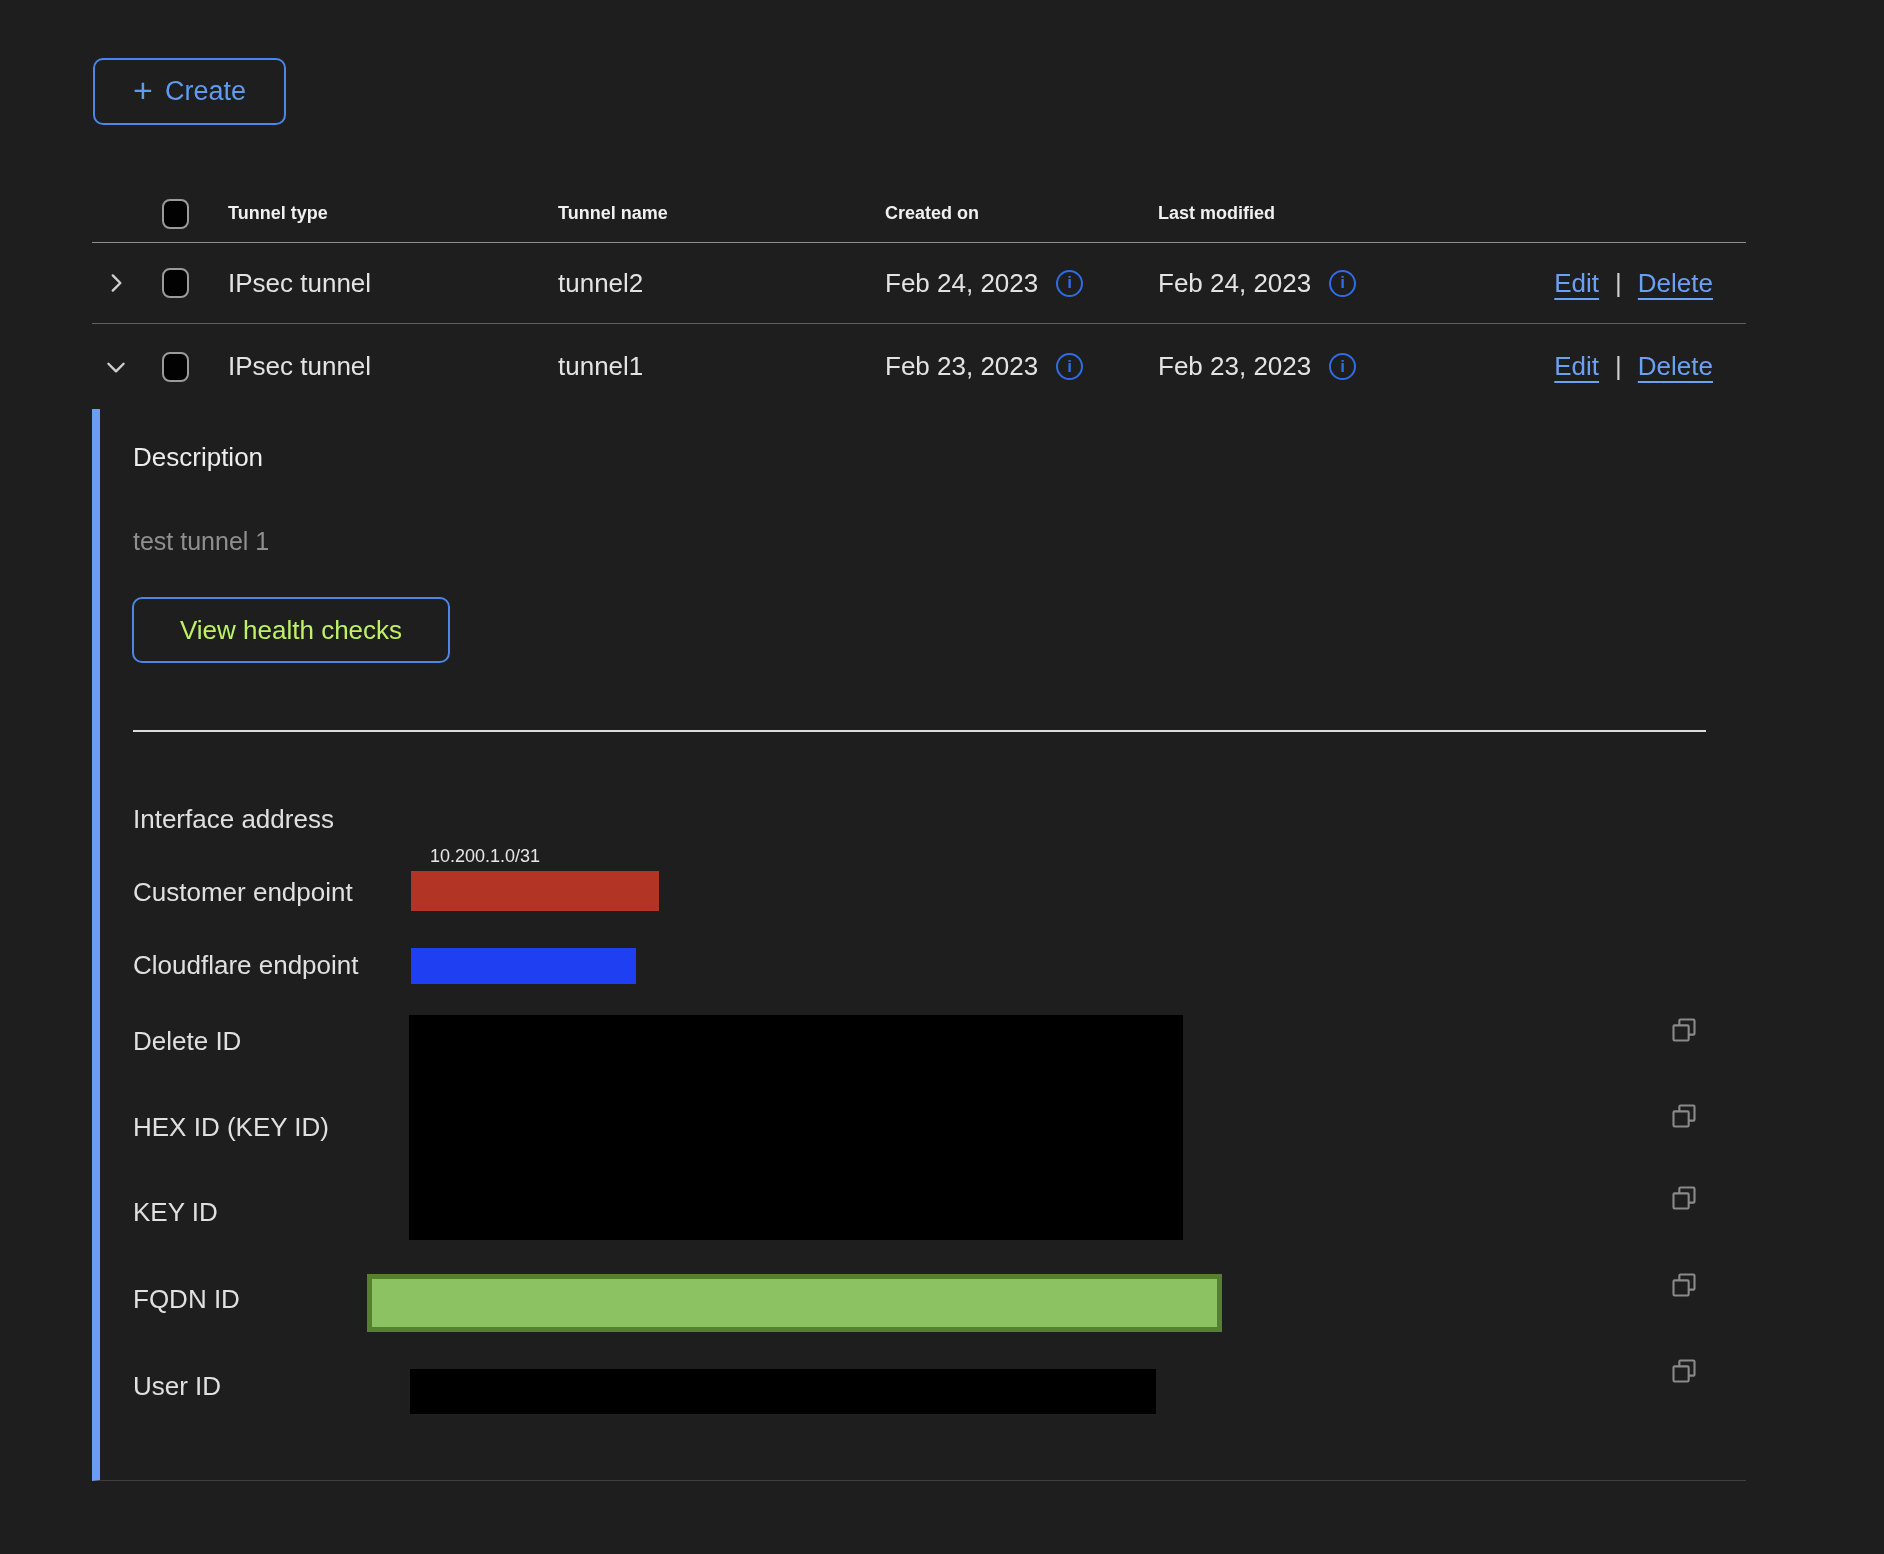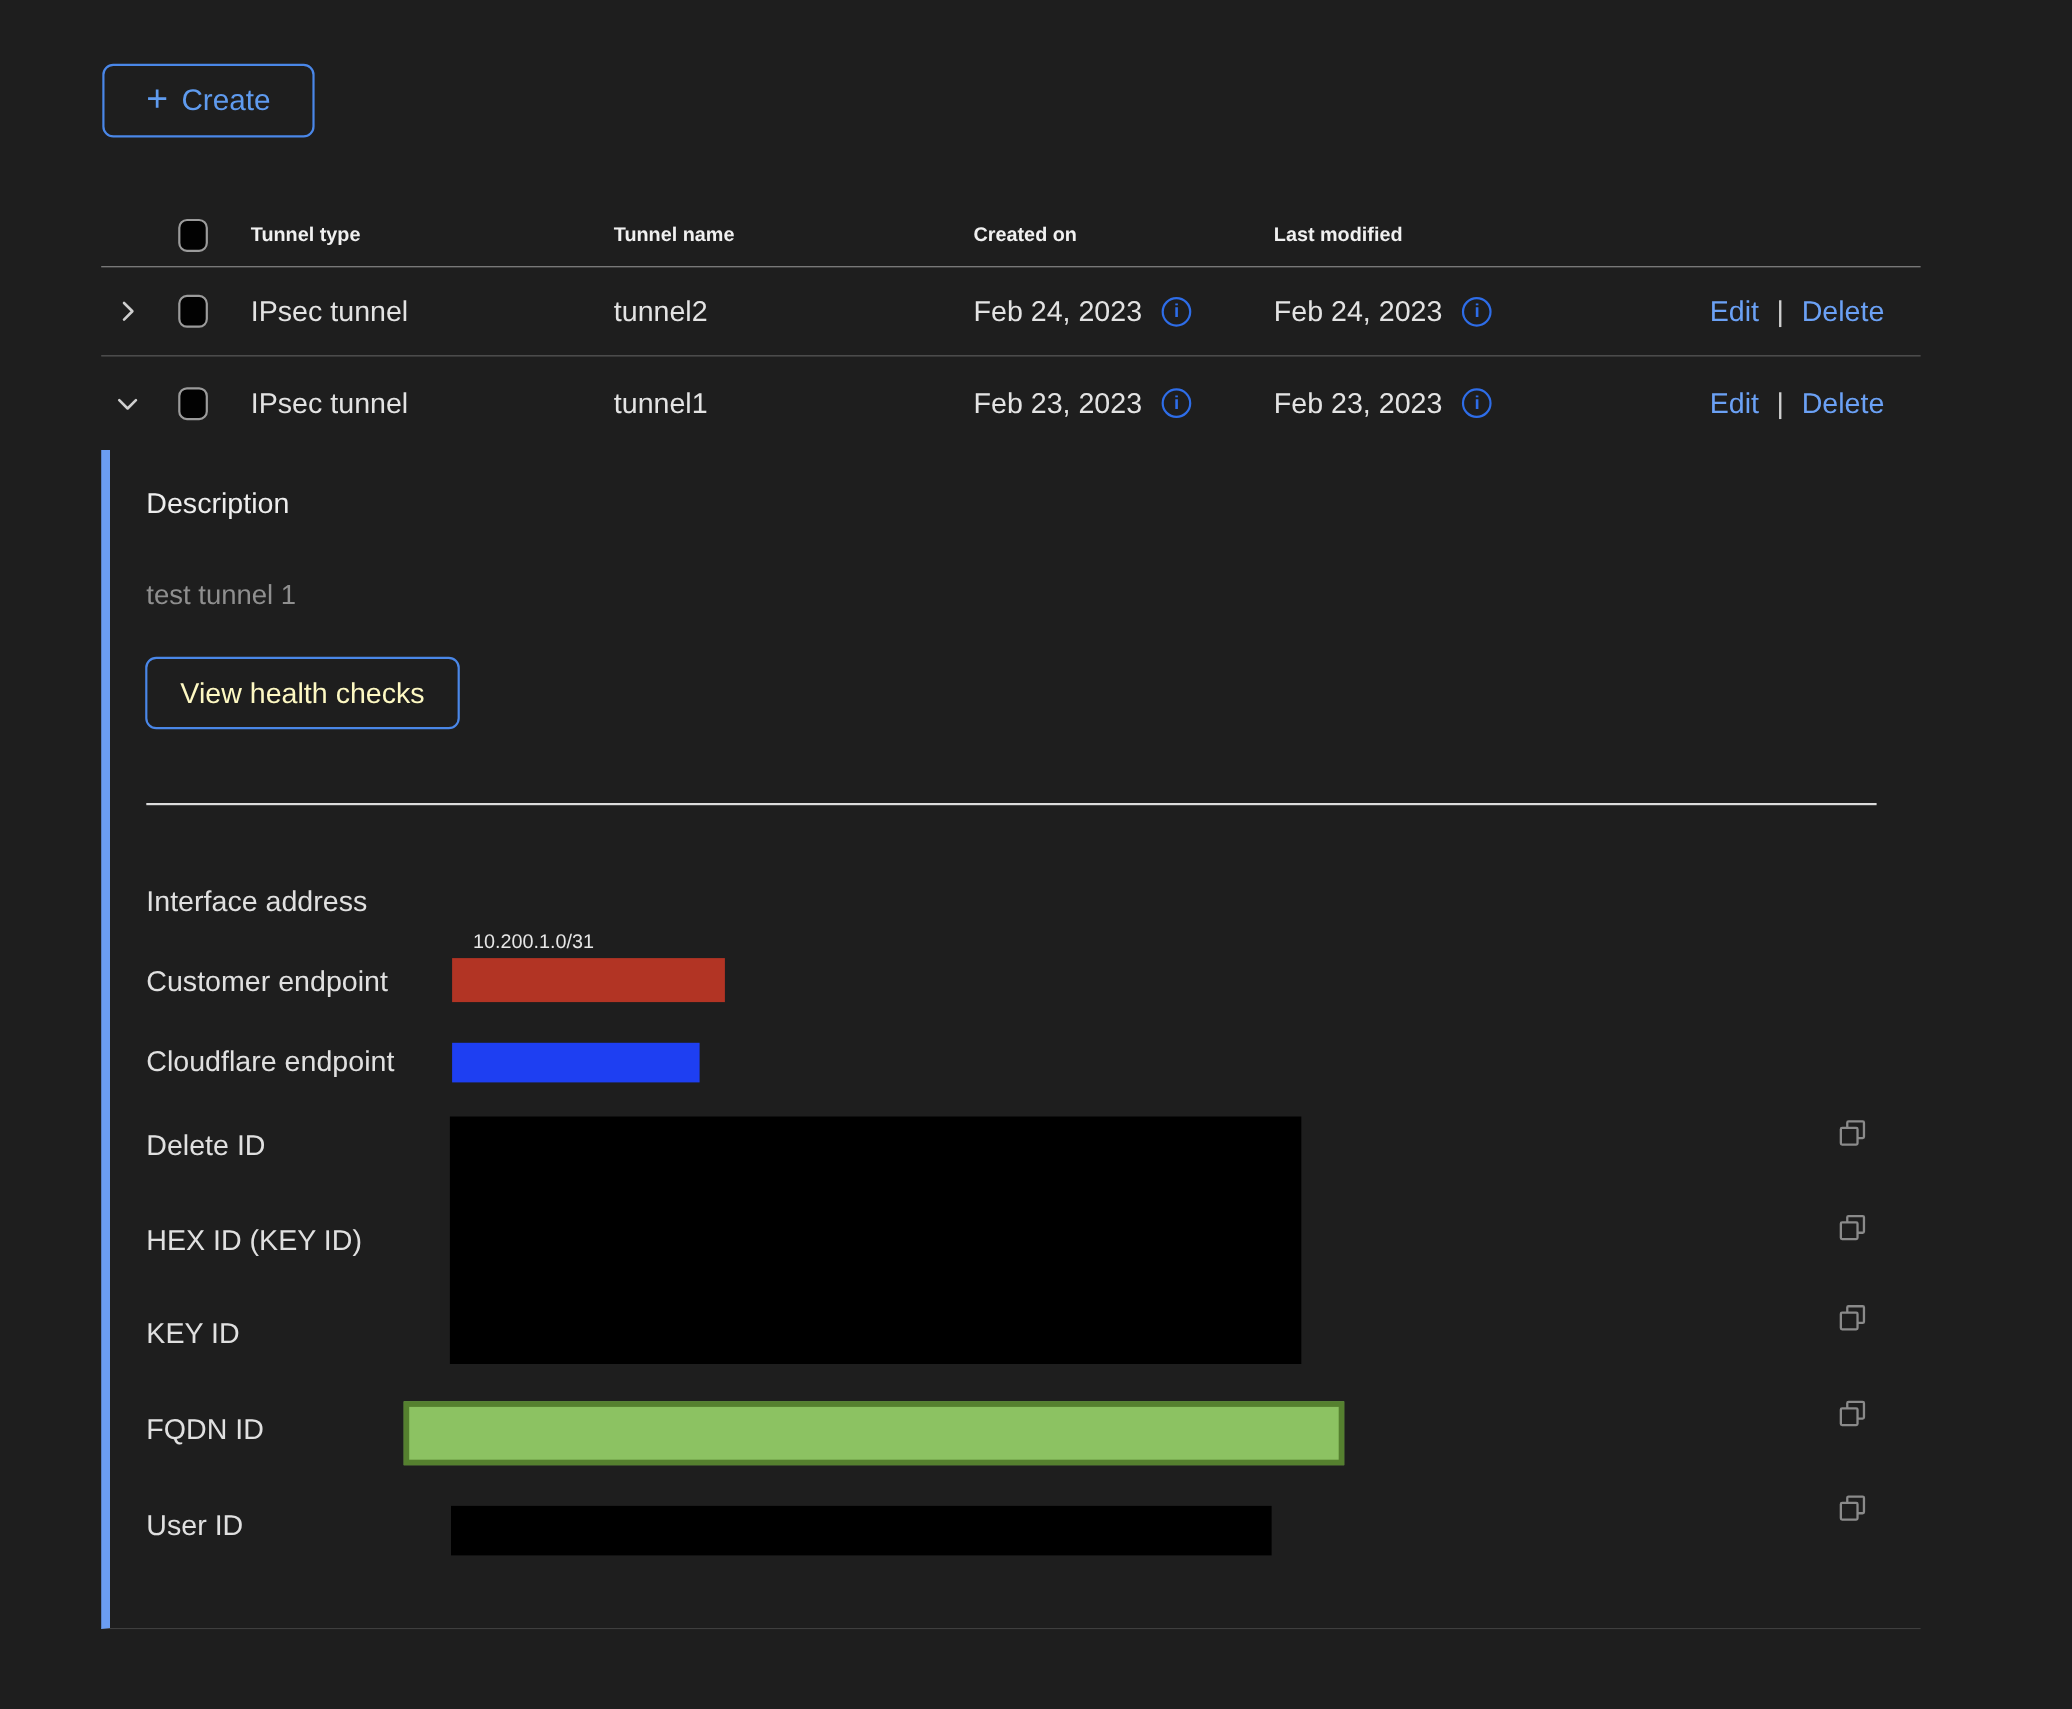--- a/index.html
+++ b/index.html
@@ -26,31 +26,31 @@
   .col-created{width:273px;display:flex;align-items:center;}
   .col-mod{width:260px;display:flex;align-items:center;text-align:right;}
   .col-actions{flex:1;display:flex;align-items:center;justify-content:flex-end;
                padding-right:33px;box-sizing:border-box;gap:16px;}
   .checkbox{width:27px;height:30px;border:2px solid #9b9b9b;border-radius:8px;background:#020202;
             box-sizing:border-box;cursor:pointer;}
   .exp-btn{background:none;border:none;padding:0;cursor:pointer;display:flex;align-items:center;}
   .info-icon{width:27px;height:27px;border:2px solid #2e6de8;border-radius:50%;box-sizing:border-box;
     color:#2e6de8;font-size:17px;font-weight:bold;display:flex;align-items:center;justify-content:center;
     margin-left:18px;cursor:pointer;}
-  .link{color:#6ba1f5;text-underline-offset:6px;font-size:26px;cursor:pointer;}
+  .link{color:#6ba1f5;text-decoration:underline;text-underline-offset:6px;font-size:26px;cursor:pointer;}
   .pipe{color:#cfcfcf;font-size:26px;}
 
   
   .panel{position:relative;height:1071px;border-left:8px solid #6b9df2;border-bottom:1px solid #3f3f3f;
          box-sizing:content-box;}
   .panel .abs{position:absolute;}
   .desc-label{left:33px;top:33px;font-size:26px;font-weight:500;color:#ededed;text-align:right;}
   .desc-value{left:33px;top:118px;font-size:25px;color:#8f8f8f;}
-  .health-btn{left:32px;top:188px;width:286px;height:66px;box-sizing:border-box;
-    border:2px solid #4a87e8;border-radius:10px;background:transparent;color:#fef9c3;
+  .health-btn{left:32px;top:188px;width:318px;height:66px;box-sizing:border-box;
+    border:2px solid #4a87e8;border-radius:10px;background:transparent;color:#bef264;
     font-size:26px;display:flex;align-items:center;justify-content:center;cursor:pointer;}
   .divider{left:33px;top:321px;width:1573px;height:2px;background:#dcdcdc;}
   .f-label{left:33px;font-size:26px;color:#e0e0e0;line-height:30px;}
   .f-value{font-size:18px;color:#e6e6e6;line-height:30px;margin-top:37px;}
   .redact{position:absolute;}
   .r-red{left:311px;top:462px;width:248px;height:40px;background:#b23424;}
   .r-blue{left:311px;top:539px;width:225px;height:36px;background:#1e3ff2;}
   .r-black-big{left:309px;top:606px;width:774px;height:225px;background:#000;}
   .r-green{left:267px;top:865px;width:855px;height:58px;background:#8cc262;
            border:5px solid #55802f;box-sizing:border-box;}

